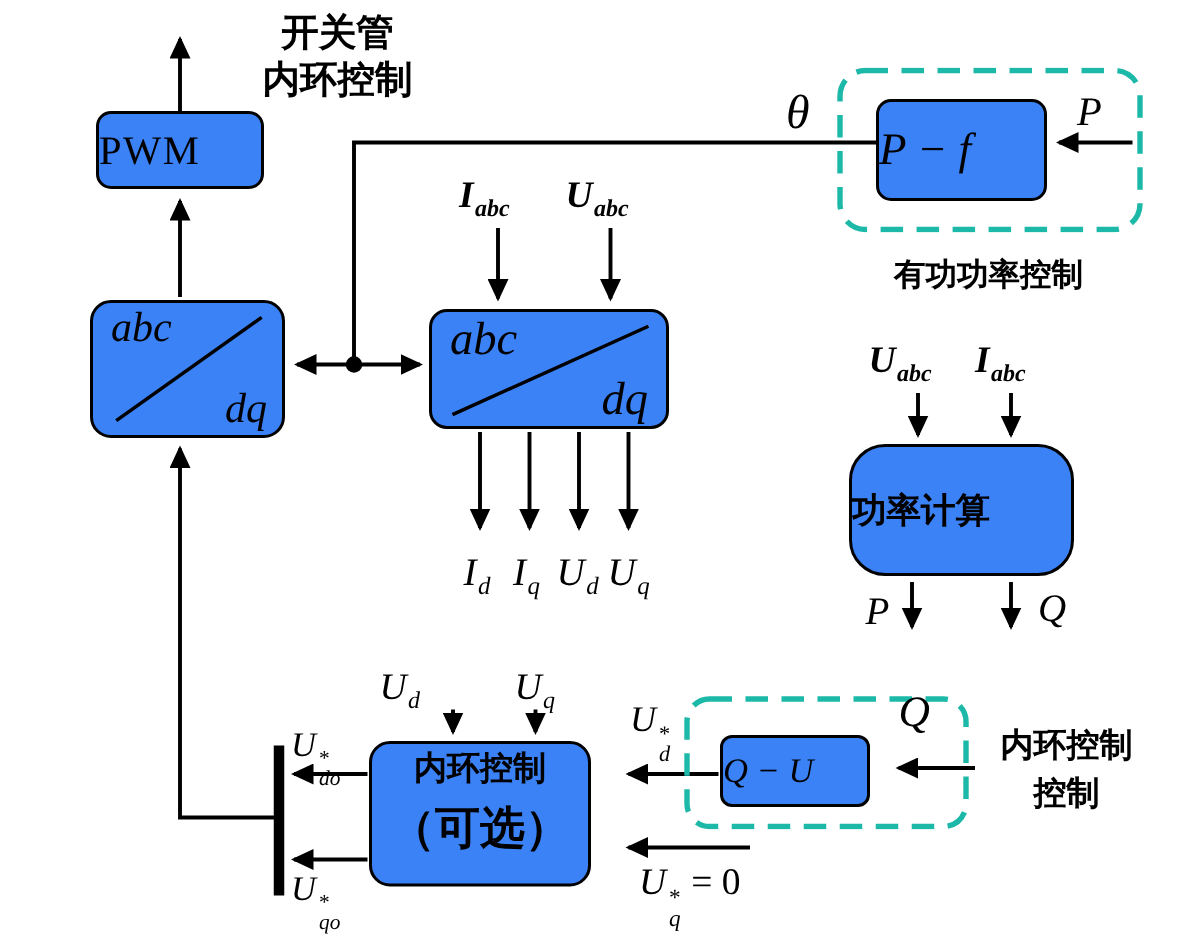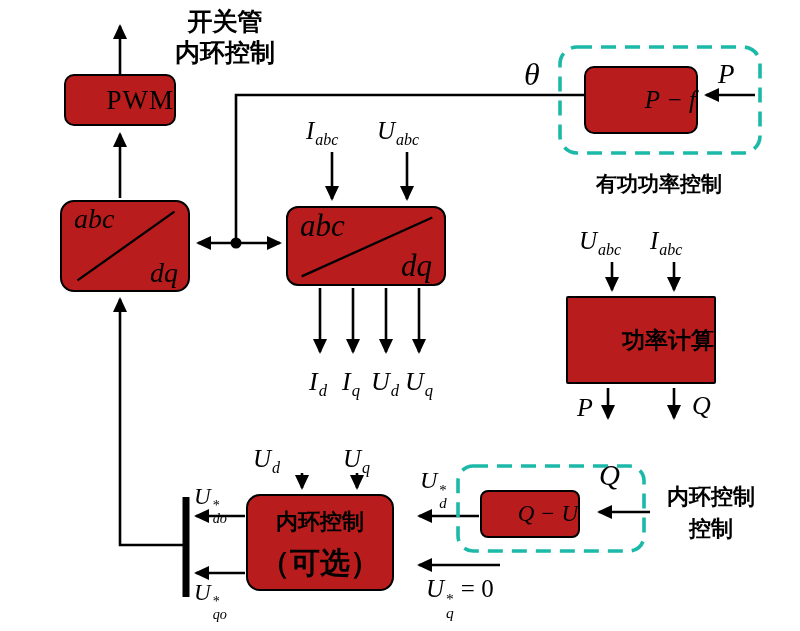--- a/index.html
+++ b/index.html
@@ -2,26 +2,26 @@
 <html style="--teal: #1cb8a8;"><head>
 <meta charset="utf-8">
 <style>
   *{box-sizing:border-box}
   html,body{margin:0;padding:0;background:#fff}
   .canvas{position:relative;width:800px;height:631px;background:#fff;overflow:hidden;
           font-family:"Liberation Serif",serif;color:#000}
   svg.wires{position:absolute;left:0;top:0;z-index:1}
   .dashedwrap{position:absolute;z-index:2}
   .dash-rect{fill:none;stroke:var(--teal,#1cb8a8);stroke-width:3.6;stroke-dasharray:15 9}
-  .block{position:absolute;z-index:3;background:#b91c1c;border:2.6px solid #000;
-         display:flex;align-items:center;justify-content:flex-end}
+  .block{position:absolute;z-index:3;background:#3b82f6;border:2.6px solid #000;
+         display:flex;align-items:center;justify-content:flex-start}
   .lbl{position:absolute;z-index:4;white-space:nowrap;line-height:1.2}
   .cjk{font-family:Liberation Mono, monospace;font-weight:600}
   .mi{font-family:"Liberation Serif",serif;font-style:italic}
-  .bold{font-weight:normal}
+  .bold{font-weight:bold}
   .msub{font-size:0.64em;vertical-align:-0.35em;margin-left:1px}
   .stack{display:inline-flex;flex-direction:column;align-items:flex-start;
          font-size:0.62em;line-height:1;vertical-align:-0.45em;margin-left:2px}
   .stack .s-sup{font-style:normal;height:0.95em}
   .stack .s-sub{font-style:italic;margin-top:-1px}
   .abspan{position:absolute}
   .diag{position:absolute;left:0;top:0;width:100%;height:100%}
 </style>
 </head>
 <body>
@@ -89,24 +89,24 @@
 
   <div class="block" style="left:286px;top:206px;width:160px;height:80px;border-radius:12px">
     <svg class="diag" viewBox="0 0 160 80" preserveAspectRatio="none">
       <line x1="14" y1="72" x2="148" y2="10" stroke="#000" stroke-width="2.4"></line>
     </svg>
     <span class="mi abspan" style="left:12px;top:0px;font-size:31px">abc</span>
     <span class="mi abspan" style="right:12px;bottom:0px;font-size:31px">dq</span>
   </div>
 
   <div class="block" style="left:584px;top:66px;width:114px;height:68px;border-radius:10px">
-    <span class="mi" style="font-size:25px">P − f</span>
+    <span class="mi" style="font-size:30px">P − f</span>
   </div>
 
-  <div class="block" style="left:566px;top:296px;width:150px;height:88px;border-radius:2px">
+  <div class="block" style="left:566px;top:296px;width:150px;height:88px;border-radius:24px">
     <span class="cjk" style="font-size:23px">功率计算</span>
   </div>
 
   <div class="block" style="left:246px;top:494px;width:148px;height:97px;border-radius:14px;flex-direction:column">
     <span class="cjk" style="font-size:22px;line-height:1.6">内环控制</span>
     <span class="cjk" style="font-size:30px;line-height:1.6">（可选）</span>
   </div>
 
   <div class="block" style="left:480px;top:490px;width:100px;height:48px;border-radius:8px">
     <span class="mi" style="font-size:23px">Q − U</span>

